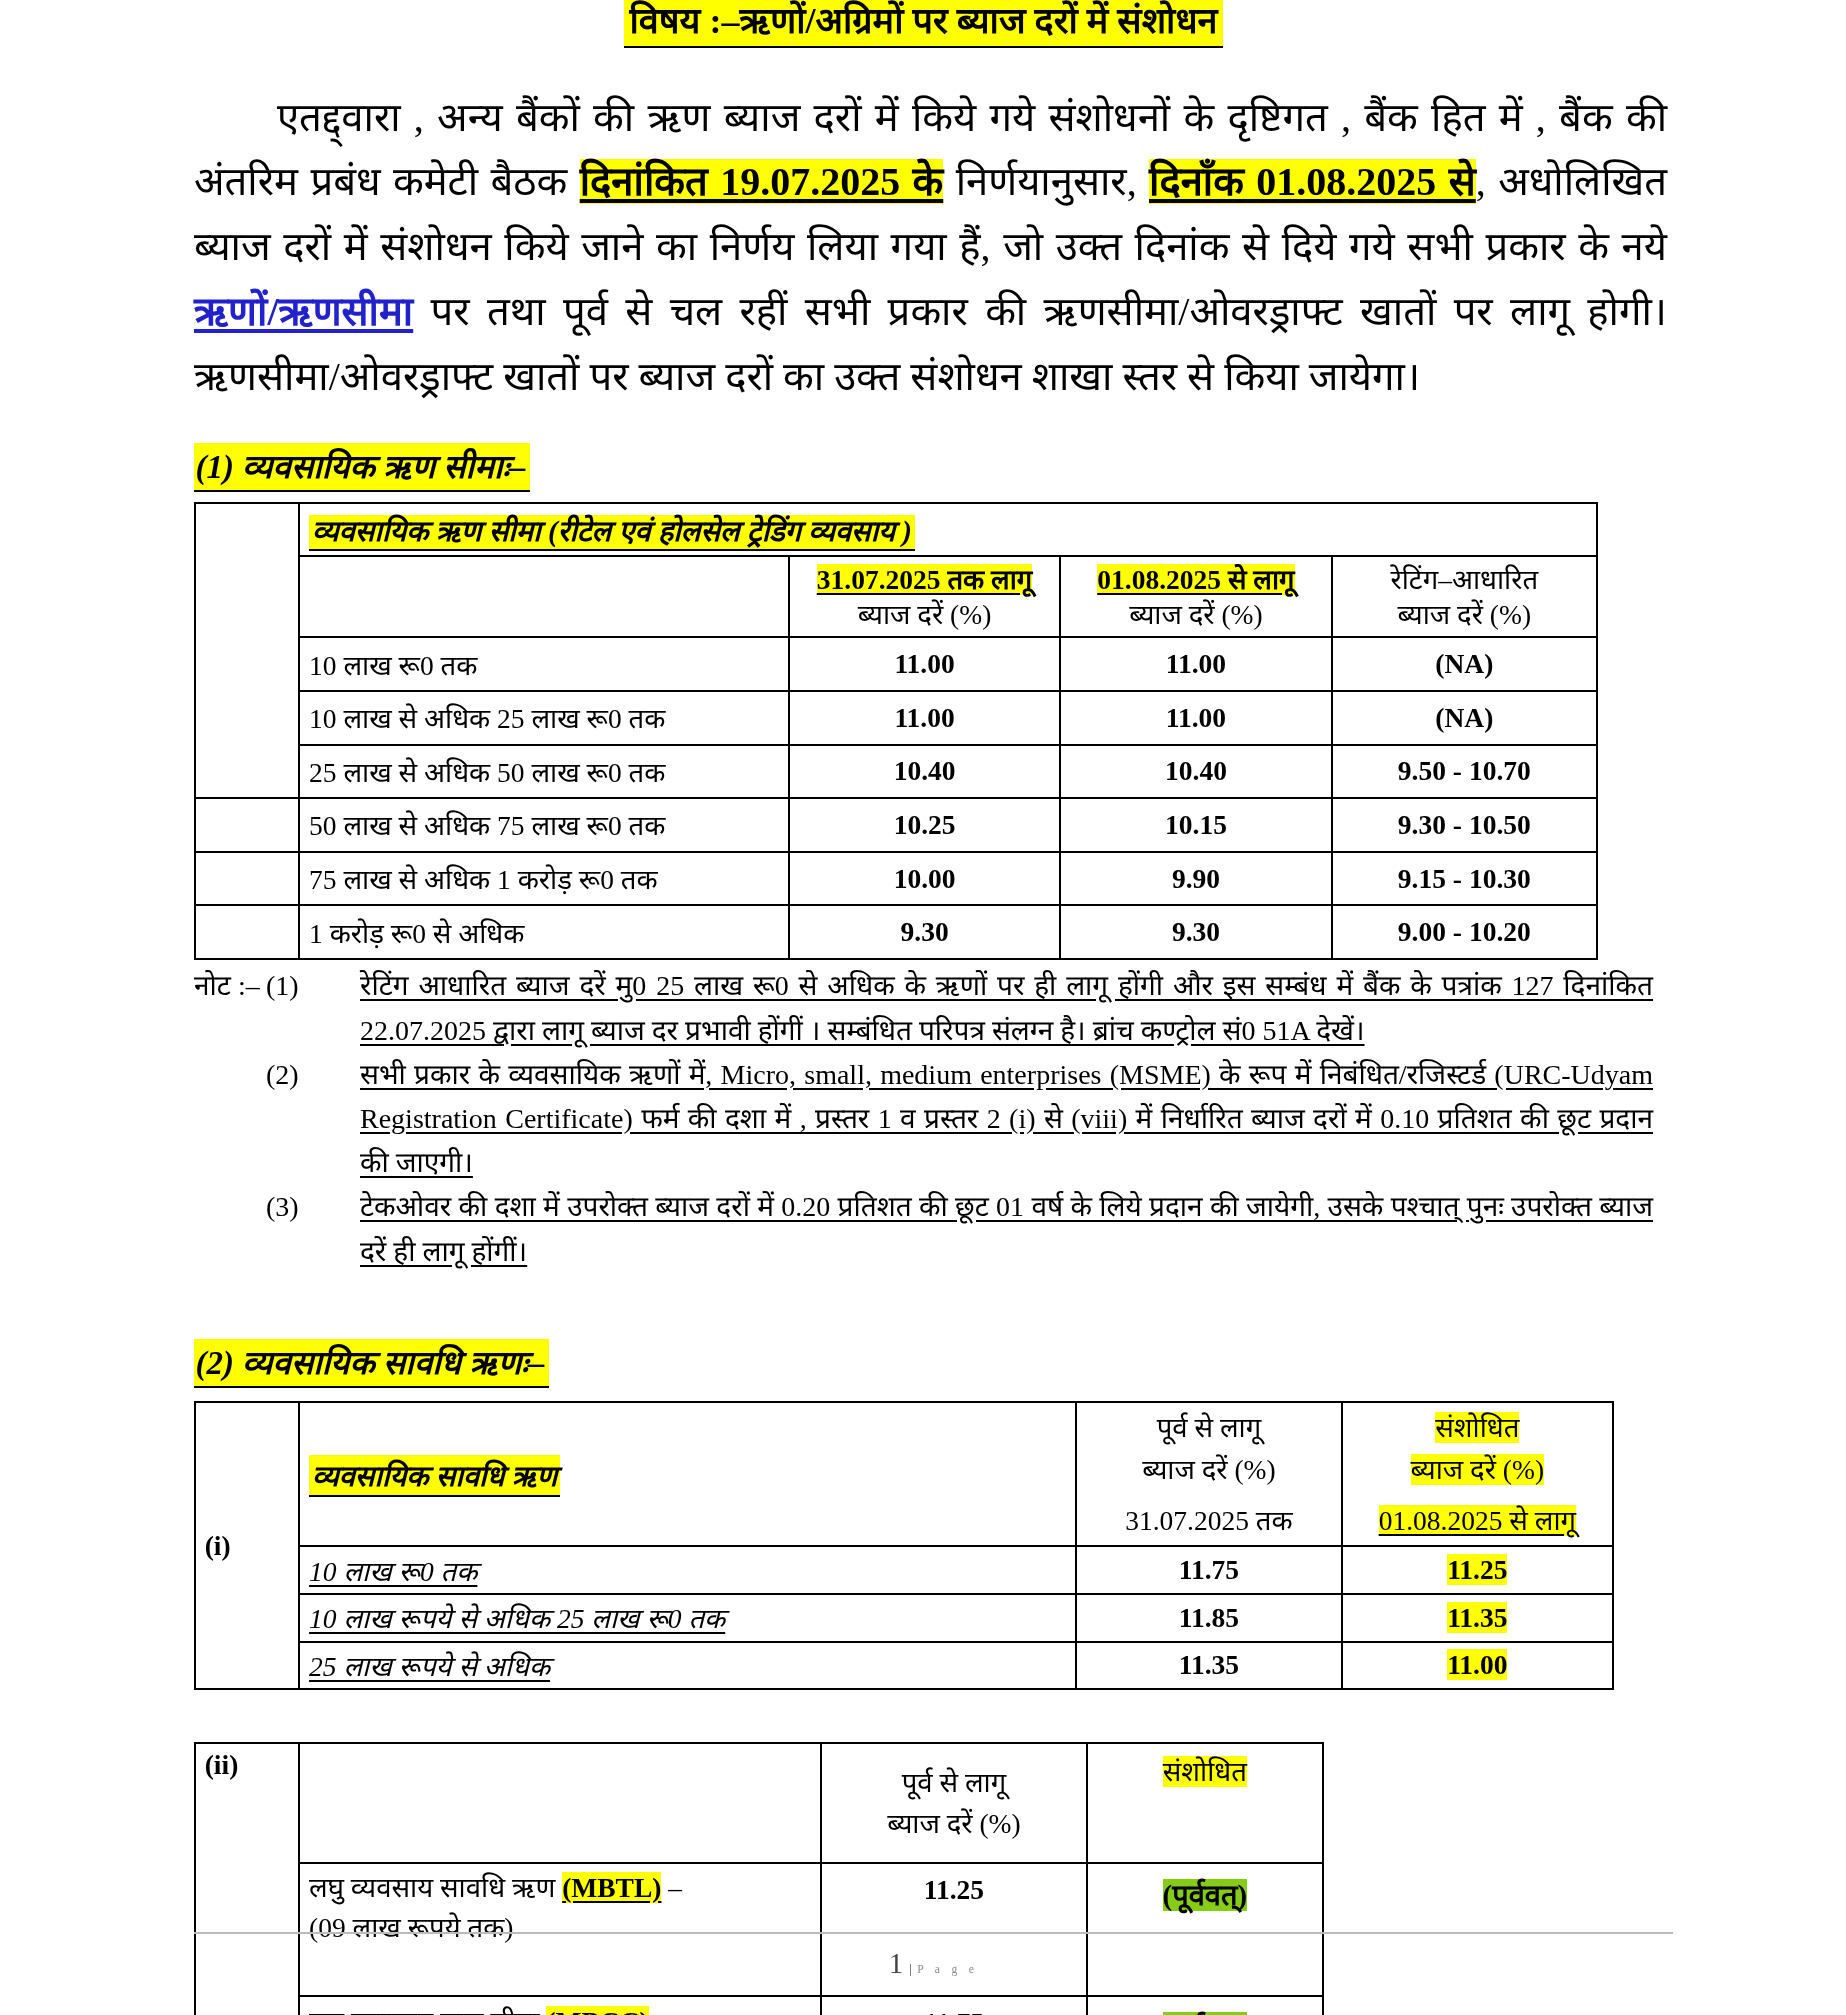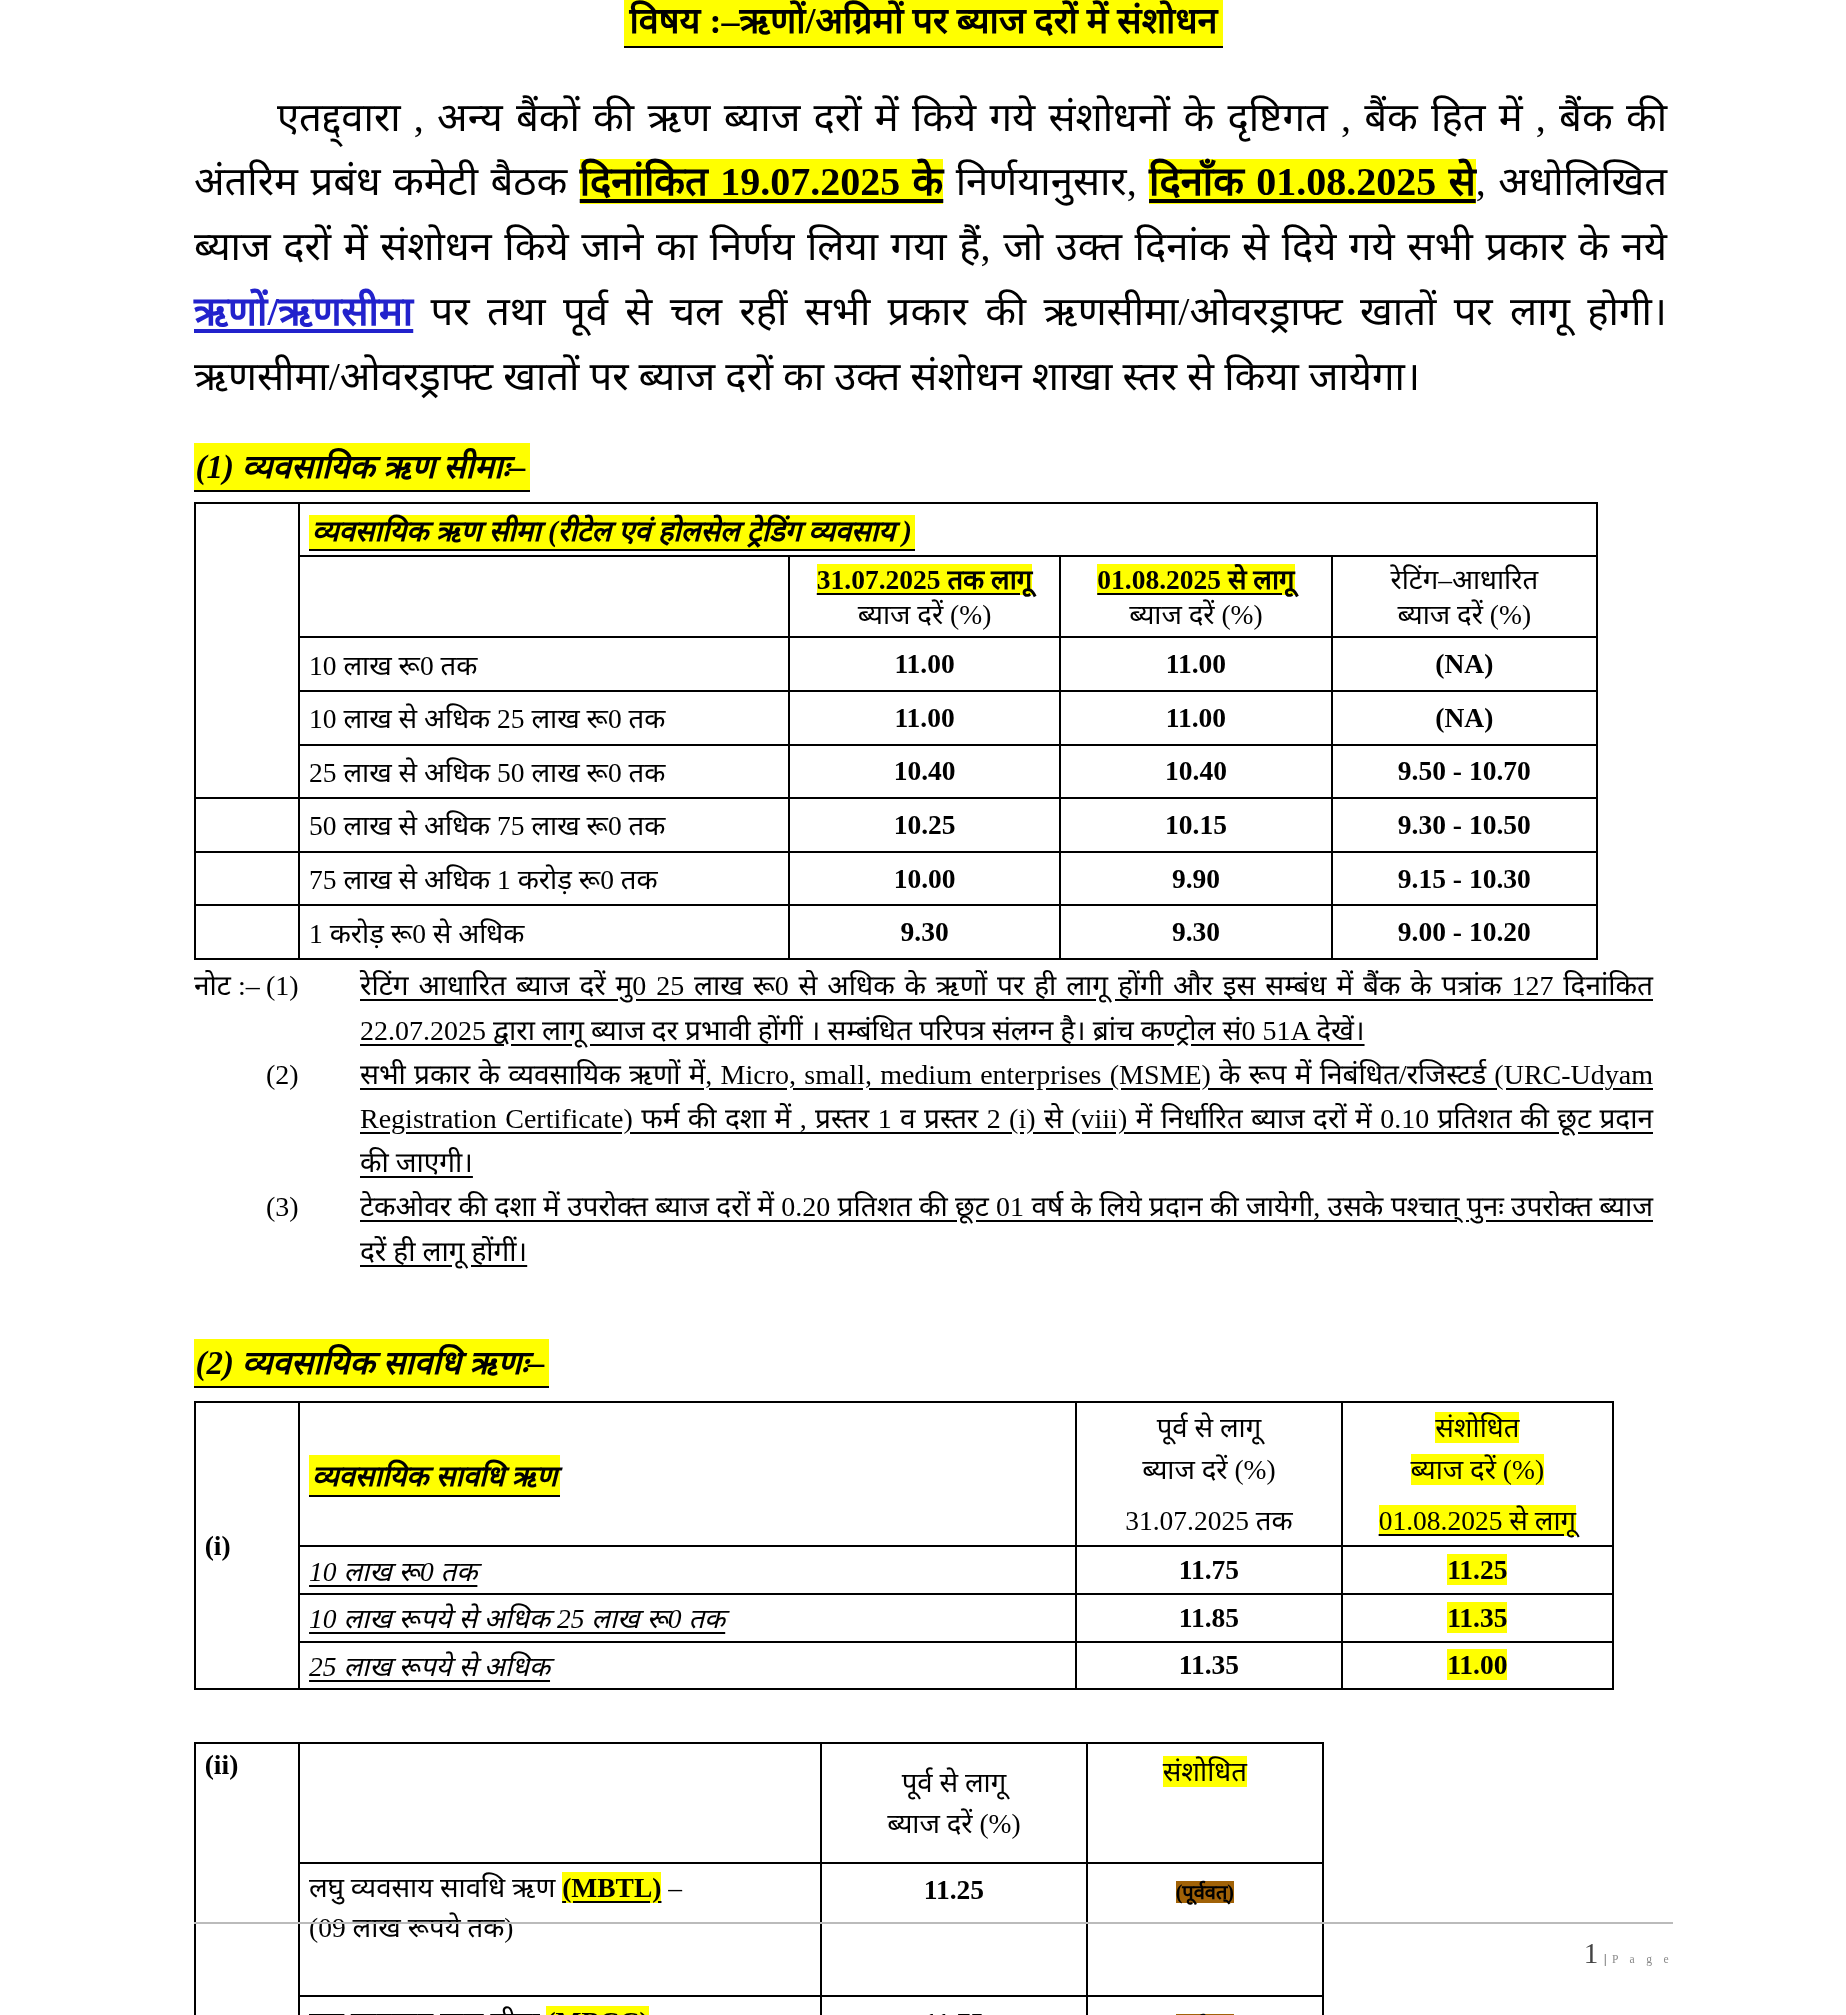--- a/index.html
+++ b/index.html
@@ -99,27 +99,27 @@
     background:#ffff00; border-bottom:2.2px solid #000; padding:0 2.9px 1.4px 2.9px;
     display:inline-block;
   }
   .rowlabel-i{ font-size:27.5px; font-style:italic; }
 
   
   #t2ii{ margin-top:52px; width:1130px; }
   #t2ii td{ vertical-align:top; }
   .mb-label{ font-size:29px; line-height:1.45; padding-top:7.2px; }
   .code{ background:#ffff00; font-weight:bold; text-decoration:underline; text-underline-offset:3.6px;}
-  .pv{ background:#a16207; font-weight:bold; font-size:20px; }
+  .pv{ background:#84cc16; font-weight:bold; font-size:29px; }
 
   
   .footer{
-    position:absolute; left:194px; right:174px; bottom:45px;
+    position:absolute; left:194px; right:174px; bottom:35px;
     border-top:2.2px solid #bbb; padding-top:13px;
-    text-align:right;
+    text-align:center;
   }
   .footer .pg{ font-size:29px; color:#444; letter-spacing:0px; }
   .footer .pgword{ color:#8a8a8a; letter-spacing:4.3px; }
   .footer .bar{ color:#222; margin:0 5.8px; }
 </style>
 </head>
 <body>
 
 <div class="page">
 

